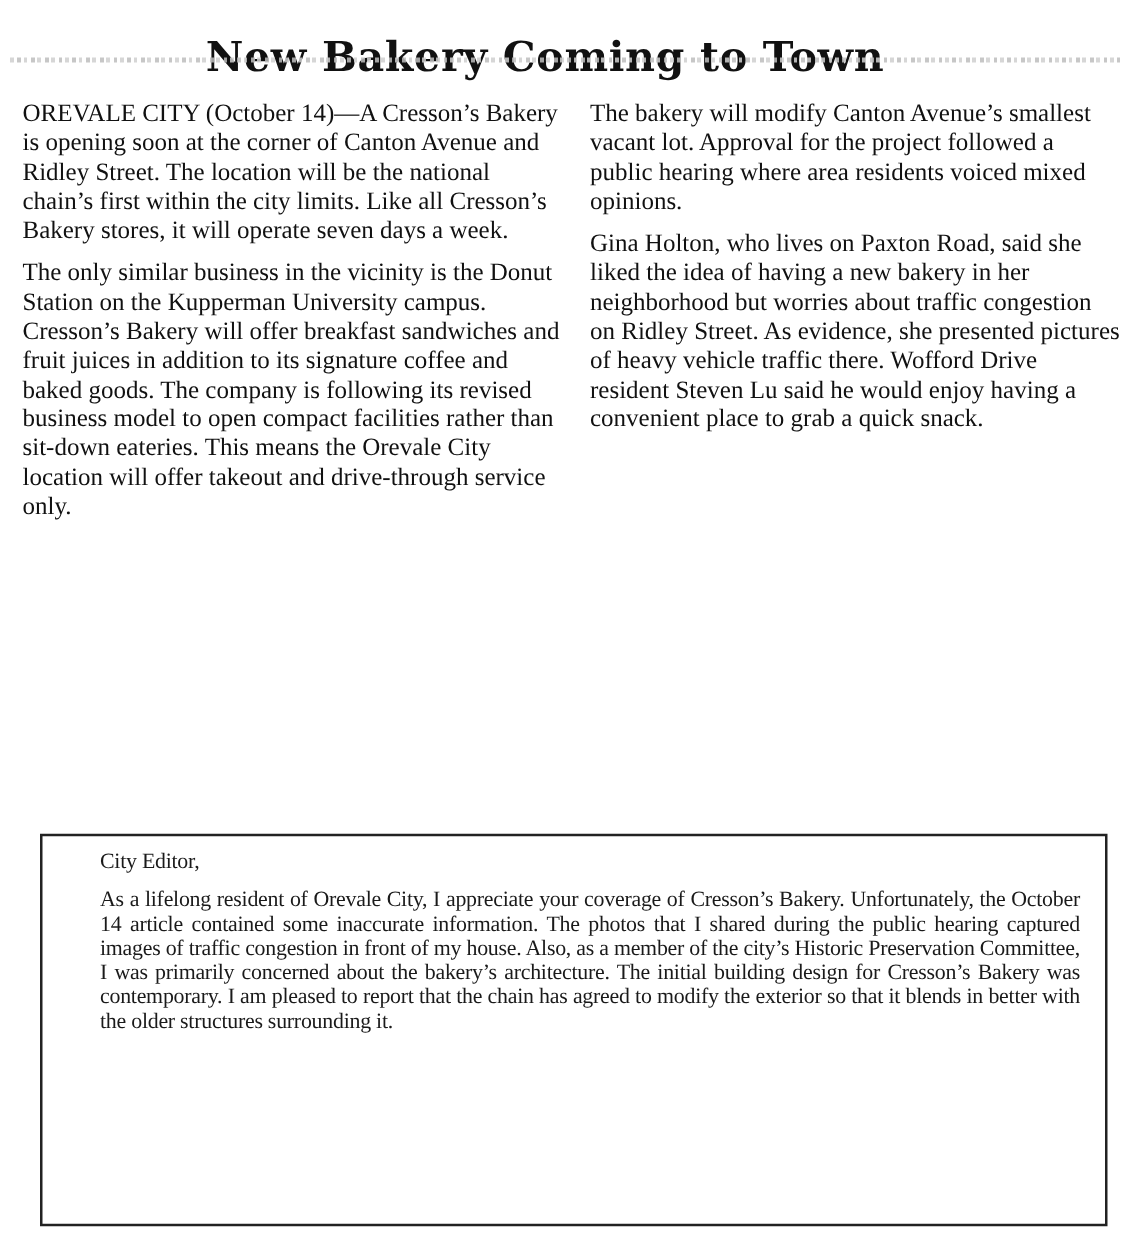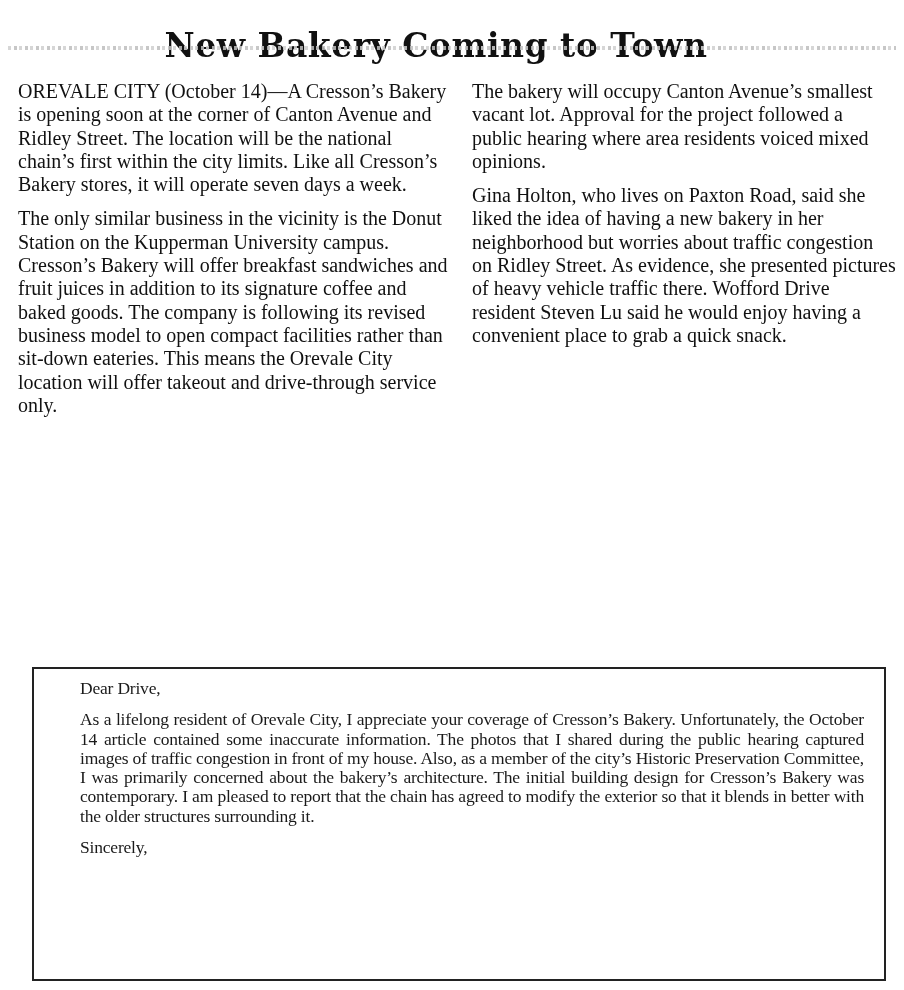--- a/index.html
+++ b/index.html
@@ -46,21 +46,20 @@
 
 <h1 class="headline">New Bakery Coming to Town</h1>
 <div class="rule"></div>
 
 <div class="col col-left">
   <p>OREVALE CITY (October 14)—A Cresson’s Bakery is opening soon at the corner of Canton Avenue and Ridley Street. The location will be the national chain’s first within the city limits. Like all Cresson’s Bakery stores, it will operate seven days a week.</p>
   <p>The only similar business in the vicinity is the Donut Station on the Kupperman University campus. Cresson’s Bakery will offer breakfast sandwiches and fruit juices in addition to its signature coffee and baked goods. The company is following its revised business model to open compact facilities rather than sit-down eateries. This means the Orevale City location will offer takeout and drive-through service only.</p>
 </div>
 
 <div class="col col-right">
-  <p>The bakery will occupy Canton Avenue’s smallest vacant lot. Approval for the project followed a public hearing where area residents voiced mixed opinions.</p>
+  <p>The bakery will modify Canton Avenue’s smallest vacant lot. Approval for the project followed a public hearing where area residents voiced mixed opinions.</p>
   <p>Gina Holton, who lives on Paxton Road, said she liked the idea of having a new bakery in her neighborhood but worries about traffic congestion on Ridley Street. As evidence, she presented pictures of heavy vehicle traffic there. Wofford Drive resident Steven Lu said he would enjoy having a convenient place to grab a quick snack.</p>
 </div>
 
 <div class="letter-box">
-  <p>Dear Drive,</p>
+  <p>City Editor,</p>
   <p class="letter-body">As a lifelong resident of Orevale City, I appreciate your coverage of Cresson’s Bakery. Unfortunately, the October 14 article contained some inaccurate information. The photos that I shared during the public hearing captured images of traffic congestion in front of my house. Also, as a member of the city’s Historic Preservation Committee, I was primarily concerned about the bakery’s architecture. The initial building design for Cresson’s Bakery was contemporary. I am pleased to report that the chain has agreed to modify the exterior so that it blends in better with the older structures surrounding it.</p>
-  <p class="sign">Sincerely,</p>
 </div>
 
 </body></html>

